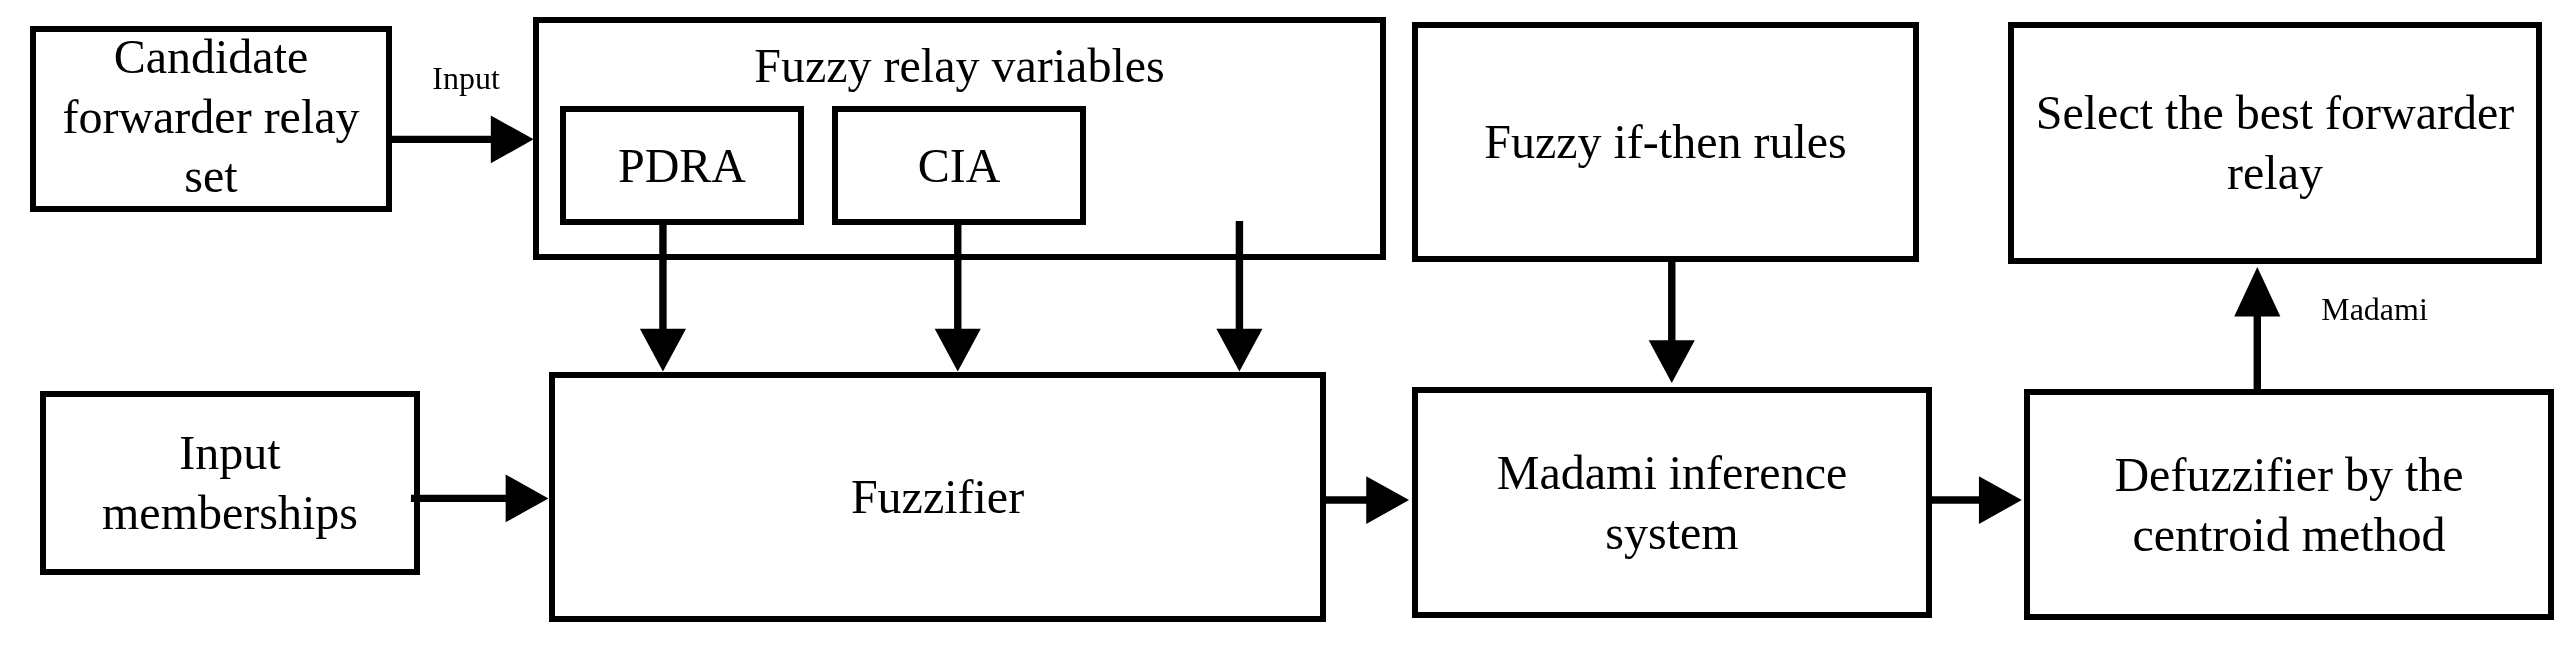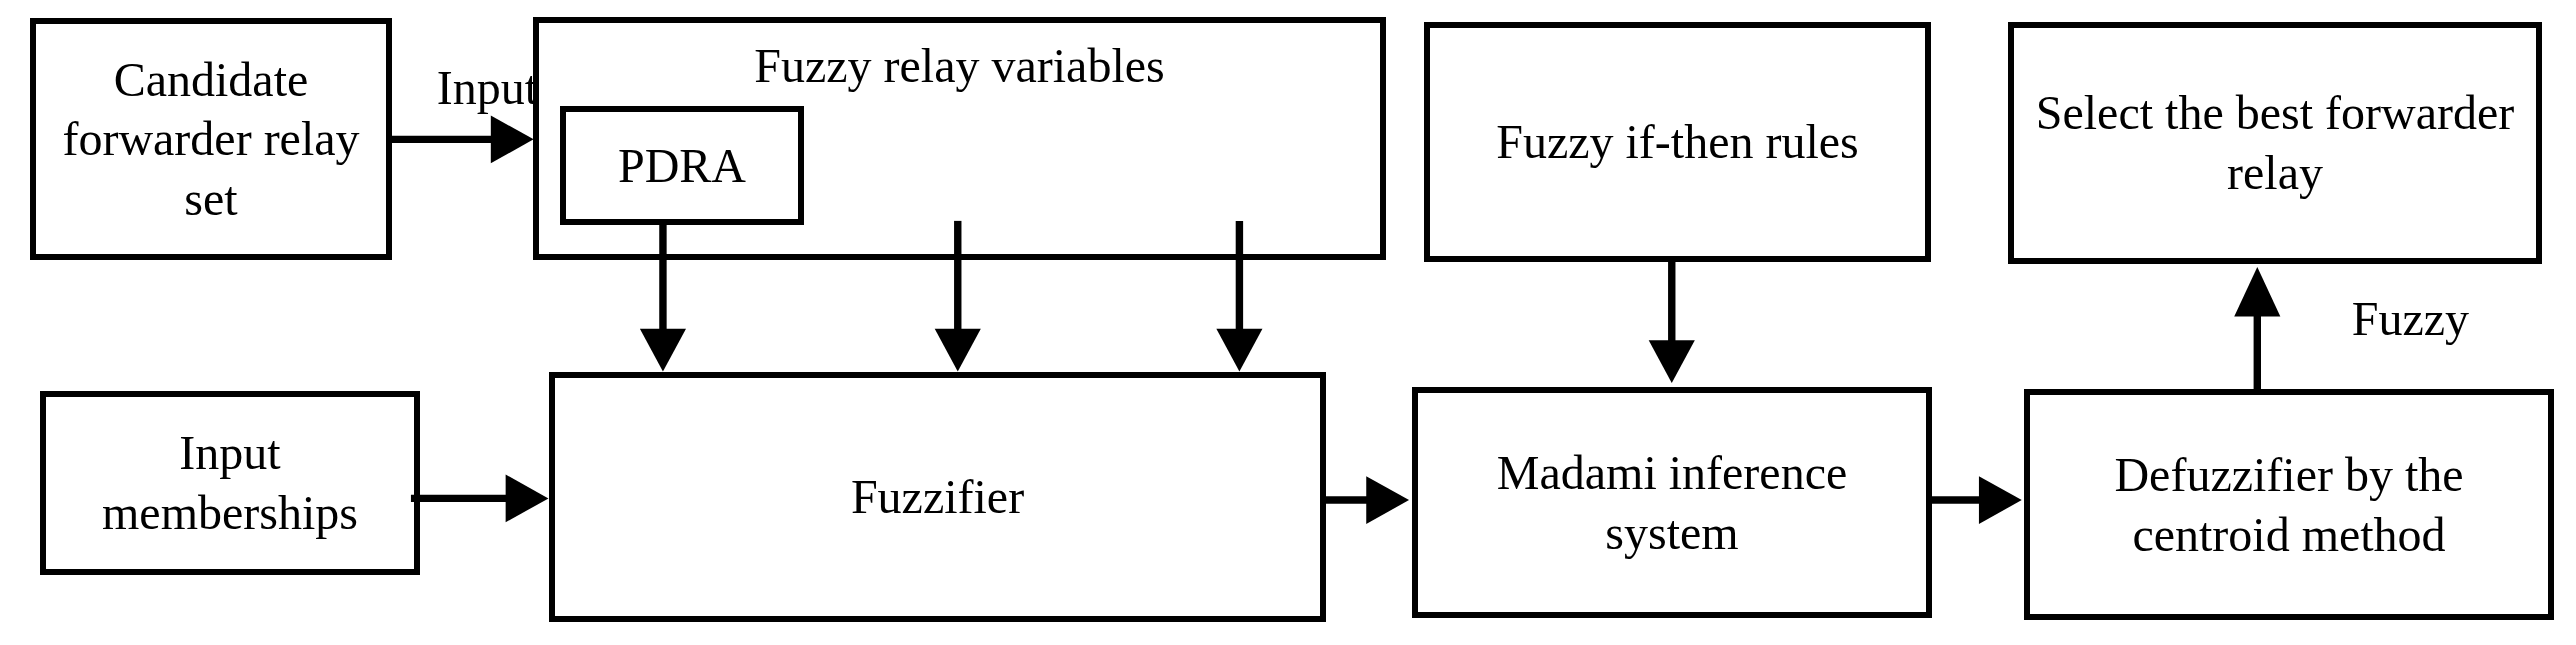--- a/index.html
+++ b/index.html
@@ -40,23 +40,23 @@
     text-align: center;
     font-size: 48px;
     line-height: 1.24;
   }
   .group .group-title {
     display: block;
     padding-top: 13px;
   }
   .edge-label {
     position: absolute;
-    font-size: 48px;
+    font-size: 32px;
     line-height: 1.2;
-    text-align: right;
+    text-align: center;
     white-space: nowrap;
   }
   .connectors {
     position: absolute;
     left: 0;
     top: 0;
     width: 2576px;
     height: 646px;
     z-index: 3;
     pointer-events: none;
@@ -68,37 +68,40 @@
   .connectors polygon {
     fill: #000000;
     stroke: none;
   }
 </style>
 </head>
 <body>
 
 <div class="canvas">
 
-  <div class="node" style="left:30px; top:18px; width:362px; height:242px;">
+  <div class="node" style="left:30px; top:26px; width:362px; height:186px;align-items:flex-end;">
     <span class="lbl">Candidate forwarder relay set</span>
   </div>
 
   <div class="edge-label" style="left:394px; top:59px; width:144px;">Input</div>
 
   <div class="group" style="left:533px; top:17.3px; width:853px; height:243px;">
     <span class="group-title">Fuzzy relay variables</span>
   </div>
 
   <div class="node" style="left:560px; top:106px; width:244px; height:119px;">
     <span class="lbl">PDRA</span>
   </div>
 
+  <div class="node" style="left:832px; top:106px; width:254px; height:119px;">
+    <span class="lbl">CIA</span>
+  </div>
 
 
-  <div class="node" style="left:1412px; top:22px; width:507px; height:240px;margin-left:12px;">
+  <div class="node" style="left:1412px; top:22px; width:507px; height:240px;">
     <span class="lbl">Fuzzy if-then rules</span>
   </div>
 
   <div class="node" style="left:2008px; top:22px; width:534px; height:242px;">
     <span class="lbl">Select the best forwarder relay</span>
   </div>
 
   <div class="node" style="left:32px; top:391px; width:380px; height:184px;margin-left:8px;">
     <span class="lbl">Input memberships</span>
   </div>
@@ -108,21 +111,21 @@
   </div>
 
   <div class="node" style="left:2024px; top:389px; width:530px; height:231px;">
     <span class="lbl">Defuzzifier by the centroid method</span>
   </div>
 
   <div class="node" style="left:1412px; top:387px; width:520px; height:231px;">
     <span class="lbl">Madami inference system</span>
   </div>
 
-  <div class="edge-label" style="left:2280px; top:290px; width:189px;">Fuzzy</div>
+  <div class="edge-label" style="left:2280px; top:290px; width:189px;">Madami</div>
 
   <svg class="connectors" viewBox="0 0 3128 784">
 
     <g>
       <line x1="473" y1="169" x2="601" y2="169"></line>
       <polygon points="596,140 596,198 648,169"></polygon>
     </g>
 
     <g>
       <line x1="805" y1="268" x2="805" y2="404"></line>

